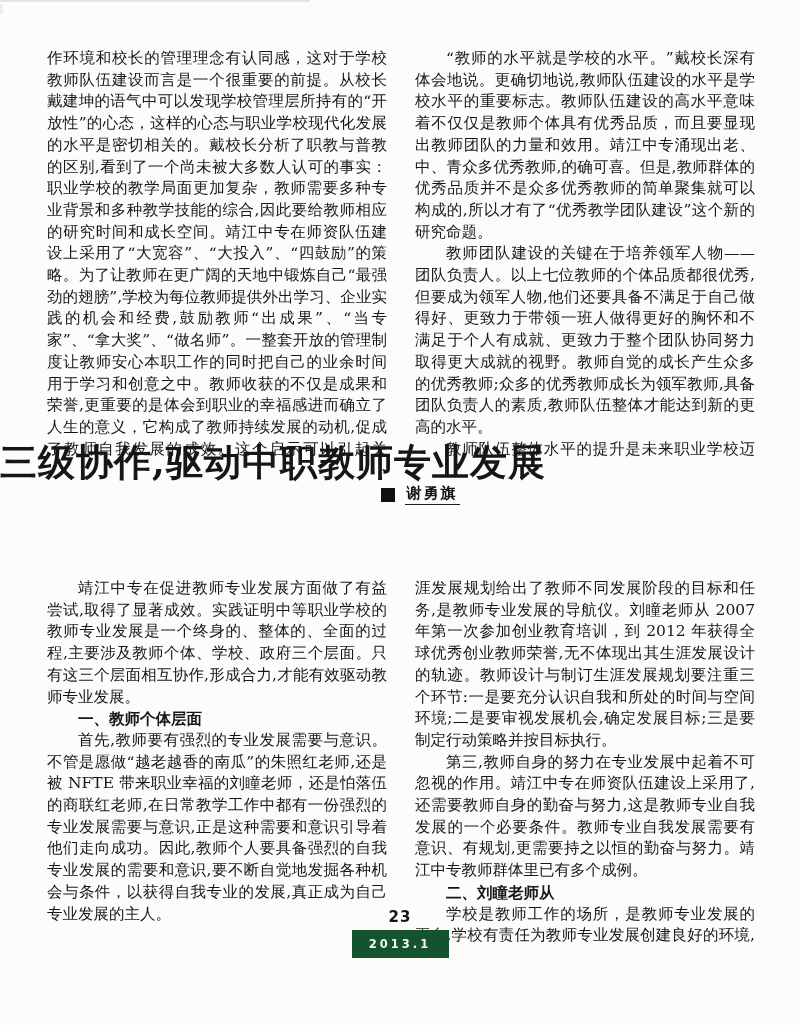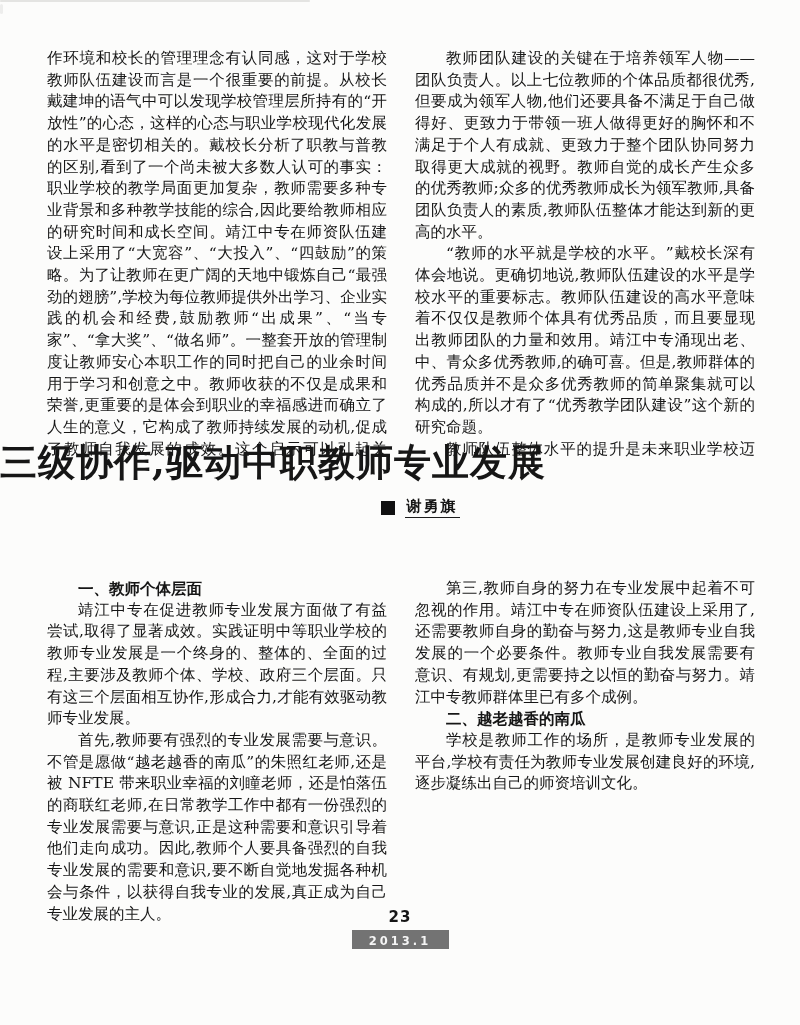--- a/index.html
+++ b/index.html
@@ -39,21 +39,20 @@
     position:absolute;left:0;top:440px;width:100%;
     text-align:left;
   }
   .title{
     margin:0;
     font-size:37px;line-height:44px;
     font-weight:bold;
     letter-spacing:1px;
   }
   .author-line{
-    margin-top:13px;
     display:flex;align-items:center;justify-content:center;gap:10px;padding-left:40px;
   }
   .sq{
     display:inline-block;width:14px;height:14px;
     background:#101010;
   }
   .author{
     font-size:15px;font-weight:bold;
     border-bottom:1.5px solid #1c1c1c;
     padding:0 2px 1px 2px;
@@ -64,23 +63,23 @@
     position:absolute;left:0;top:908px;width:100%;
     text-align:center;
   }
   .pagenum{
     font-weight:bold;font-size:15px;line-height:18px;
     letter-spacing:1px;
     font-family:"DejaVu Sans","Liberation Sans",sans-serif;
   }
   .issue-bar{
     margin:4px auto 0 auto;
-    width:97px;height:19px;
-    background:#737373;
-    display:flex;align-items:flex-end;justify-content:center;
+    width:97px;height:28px;
+    background:#14532d;
+    display:flex;align-items:center;justify-content:center;
   }
   .issue-bar span{
     color:#f5f5f5;
     font-size:11.5px;line-height:15px;font-weight:bold;
     letter-spacing:3px;
     font-family:"DejaVu Sans","Liberation Sans",sans-serif;
   }
 </style>
 </head>
 <body>
@@ -88,43 +87,44 @@
 <div class="page">
 
   <div class="artifact a1"></div>
   <div class="artifact a2"></div>
 
   <section class="columns top-section">
     <div class="col">
         <p class="para continuation">作环境和校长的管理理念有认同感，这对于学校教师队伍建设而言是一个很重要的前提。从校长戴建坤的语气中可以发现学校管理层所持有的“开放性”的心态，这样的心态与职业学校现代化发展的水平是密切相关的。戴校长分析了职教与普教的区别,看到了一个尚未被大多数人认可的事实：职业学校的教学局面更加复杂，教师需要多种专业背景和多种教学技能的综合,因此要给教师相应的研究时间和成长空间。靖江中专在师资队伍建设上采用了“大宽容”、“大投入”、“四鼓励”的策略。为了让教师在更广阔的天地中锻炼自己“最强劲的翅膀”,学校为每位教师提供外出学习、企业实践的机会和经费,鼓励教师“出成果”、“当专家”、“拿大奖”、“做名师”。一整套开放的管理制度让教师安心本职工作的同时把自己的业余时间用于学习和创意之中。教师收获的不仅是成果和荣誉,更重要的是体会到职业的幸福感进而确立了人生的意义，它构成了教师持续发展的动机,促成了教师自我发展的成效。这个启示可以引起关心“教师发展”话题的各位同仁们进一步的思考。</p>
       </div>
     <div class="col">
+        <p class="para indent">“教师的水平就是学校的水平。”戴校长深有体会地说。更确切地说,教师队伍建设的水平是学校水平的重要标志。教师队伍建设的高水平意味着不仅仅是教师个体具有优秀品质，而且要显现出教师团队的力量和效用。靖江中专涌现出老、中、青众多优秀教师,的确可喜。但是,教师群体的优秀品质并不是众多优秀教师的简单聚集就可以构成的,所以才有了“优秀教学团队建设”这个新的研究命题。</p>
         <p class="para indent">教师团队建设的关键在于培养领军人物——团队负责人。以上七位教师的个体品质都很优秀,但要成为领军人物,他们还要具备不满足于自己做得好、更致力于带领一班人做得更好的胸怀和不满足于个人有成就、更致力于整个团队协同努力取得更大成就的视野。教师自觉的成长产生众多的优秀教师;众多的优秀教师成长为领军教师,具备团队负责人的素质,教师队伍整体才能达到新的更高的水平。</p>
-        <p class="para indent">“教师的水平就是学校的水平。”戴校长深有体会地说。更确切地说,教师队伍建设的水平是学校水平的重要标志。教师队伍建设的高水平意味着不仅仅是教师个体具有优秀品质，而且要显现出教师团队的力量和效用。靖江中专涌现出老、中、青众多优秀教师,的确可喜。但是,教师群体的优秀品质并不是众多优秀教师的简单聚集就可以构成的,所以才有了“优秀教学团队建设”这个新的研究命题。</p>
         <p class="para indent">教师队伍整体水平的提升是未来职业学校迈向高水平示范学校的必备条件。谨此与靖江中专共勉！</p>
       </div>
   </section>
 
   <header class="title-block">
     <h1 class="title">三级协作,驱动中职教师专业发展</h1>
     <div class="author-line">
       <span class="sq"></span>
       <span class="author">谢勇旗</span>
     </div>
   </header>
 
   <section class="columns bottom-section">
     <div class="col">
+        <p class="para indent">靖江中专在促进教师专业发展方面做了有益尝试,取得了显著成效。实践证明中等职业学校的教师专业发展是一个终身的、整体的、全面的过程,主要涉及教师个体、学校、政府三个层面。只有这三个层面相互协作,形成合力,才能有效驱动教师专业发展。</p>
         <p class="para heading">一、教师个体层面</p>
-        <p class="para indent">靖江中专在促进教师专业发展方面做了有益尝试,取得了显著成效。实践证明中等职业学校的教师专业发展是一个终身的、整体的、全面的过程,主要涉及教师个体、学校、政府三个层面。只有这三个层面相互协作,形成合力,才能有效驱动教师专业发展。</p>
         <p class="para indent">首先,教师要有强烈的专业发展需要与意识。不管是愿做“越老越香的南瓜”的朱照红老师,还是被 NFTE 带来职业幸福的刘瞳老师，还是怕落伍的商联红老师,在日常教学工作中都有一份强烈的专业发展需要与意识,正是这种需要和意识引导着他们走向成功。因此,教师个人要具备强烈的自我专业发展的需要和意识,要不断自觉地发掘各种机会与条件，以获得自我专业的发展,真正成为自己专业发展的主人。</p>
       </div>
     <div class="col">
+        <p class="para continuation">涯发展规划给出了教师不同发展阶段的目标和任务,是教师专业发展的导航仪。刘瞳老师从 2007 年第一次参加创业教育培训，到 2012 年获得全球优秀创业教师荣誉,无不体现出其生涯发展设计的轨迹。教师设计与制订生涯发展规划要注重三个环节:一是要充分认识自我和所处的时间与空间环境;二是要审视发展机会,确定发展目标;三是要制定行动策略并按目标执行。</p>
         <p class="para indent">第三,教师自身的努力在专业发展中起着不可忽视的作用。靖江中专在师资队伍建设上采用了,还需要教师自身的勤奋与努力,这是教师专业自我发展的一个必要条件。教师专业自我发展需要有意识、有规划,更需要持之以恒的勤奋与努力。靖江中专教师群体里已有多个成例。</p>
-        <p class="para heading">二、越老越香的南瓜</p>
+        <p class="para heading">二、刘瞳老师从</p>
         <p class="para indent">学校是教师工作的场所，是教师专业发展的平台,学校有责任为教师专业发展创建良好的环境,逐步凝练出自己的师资培训文化。</p>
       </div>
   </section>
 
   <footer class="footer">
     <div class="pagenum">23</div>
     <div class="issue-bar">
       <span>2013.1</span>
     </div>
   </footer>

